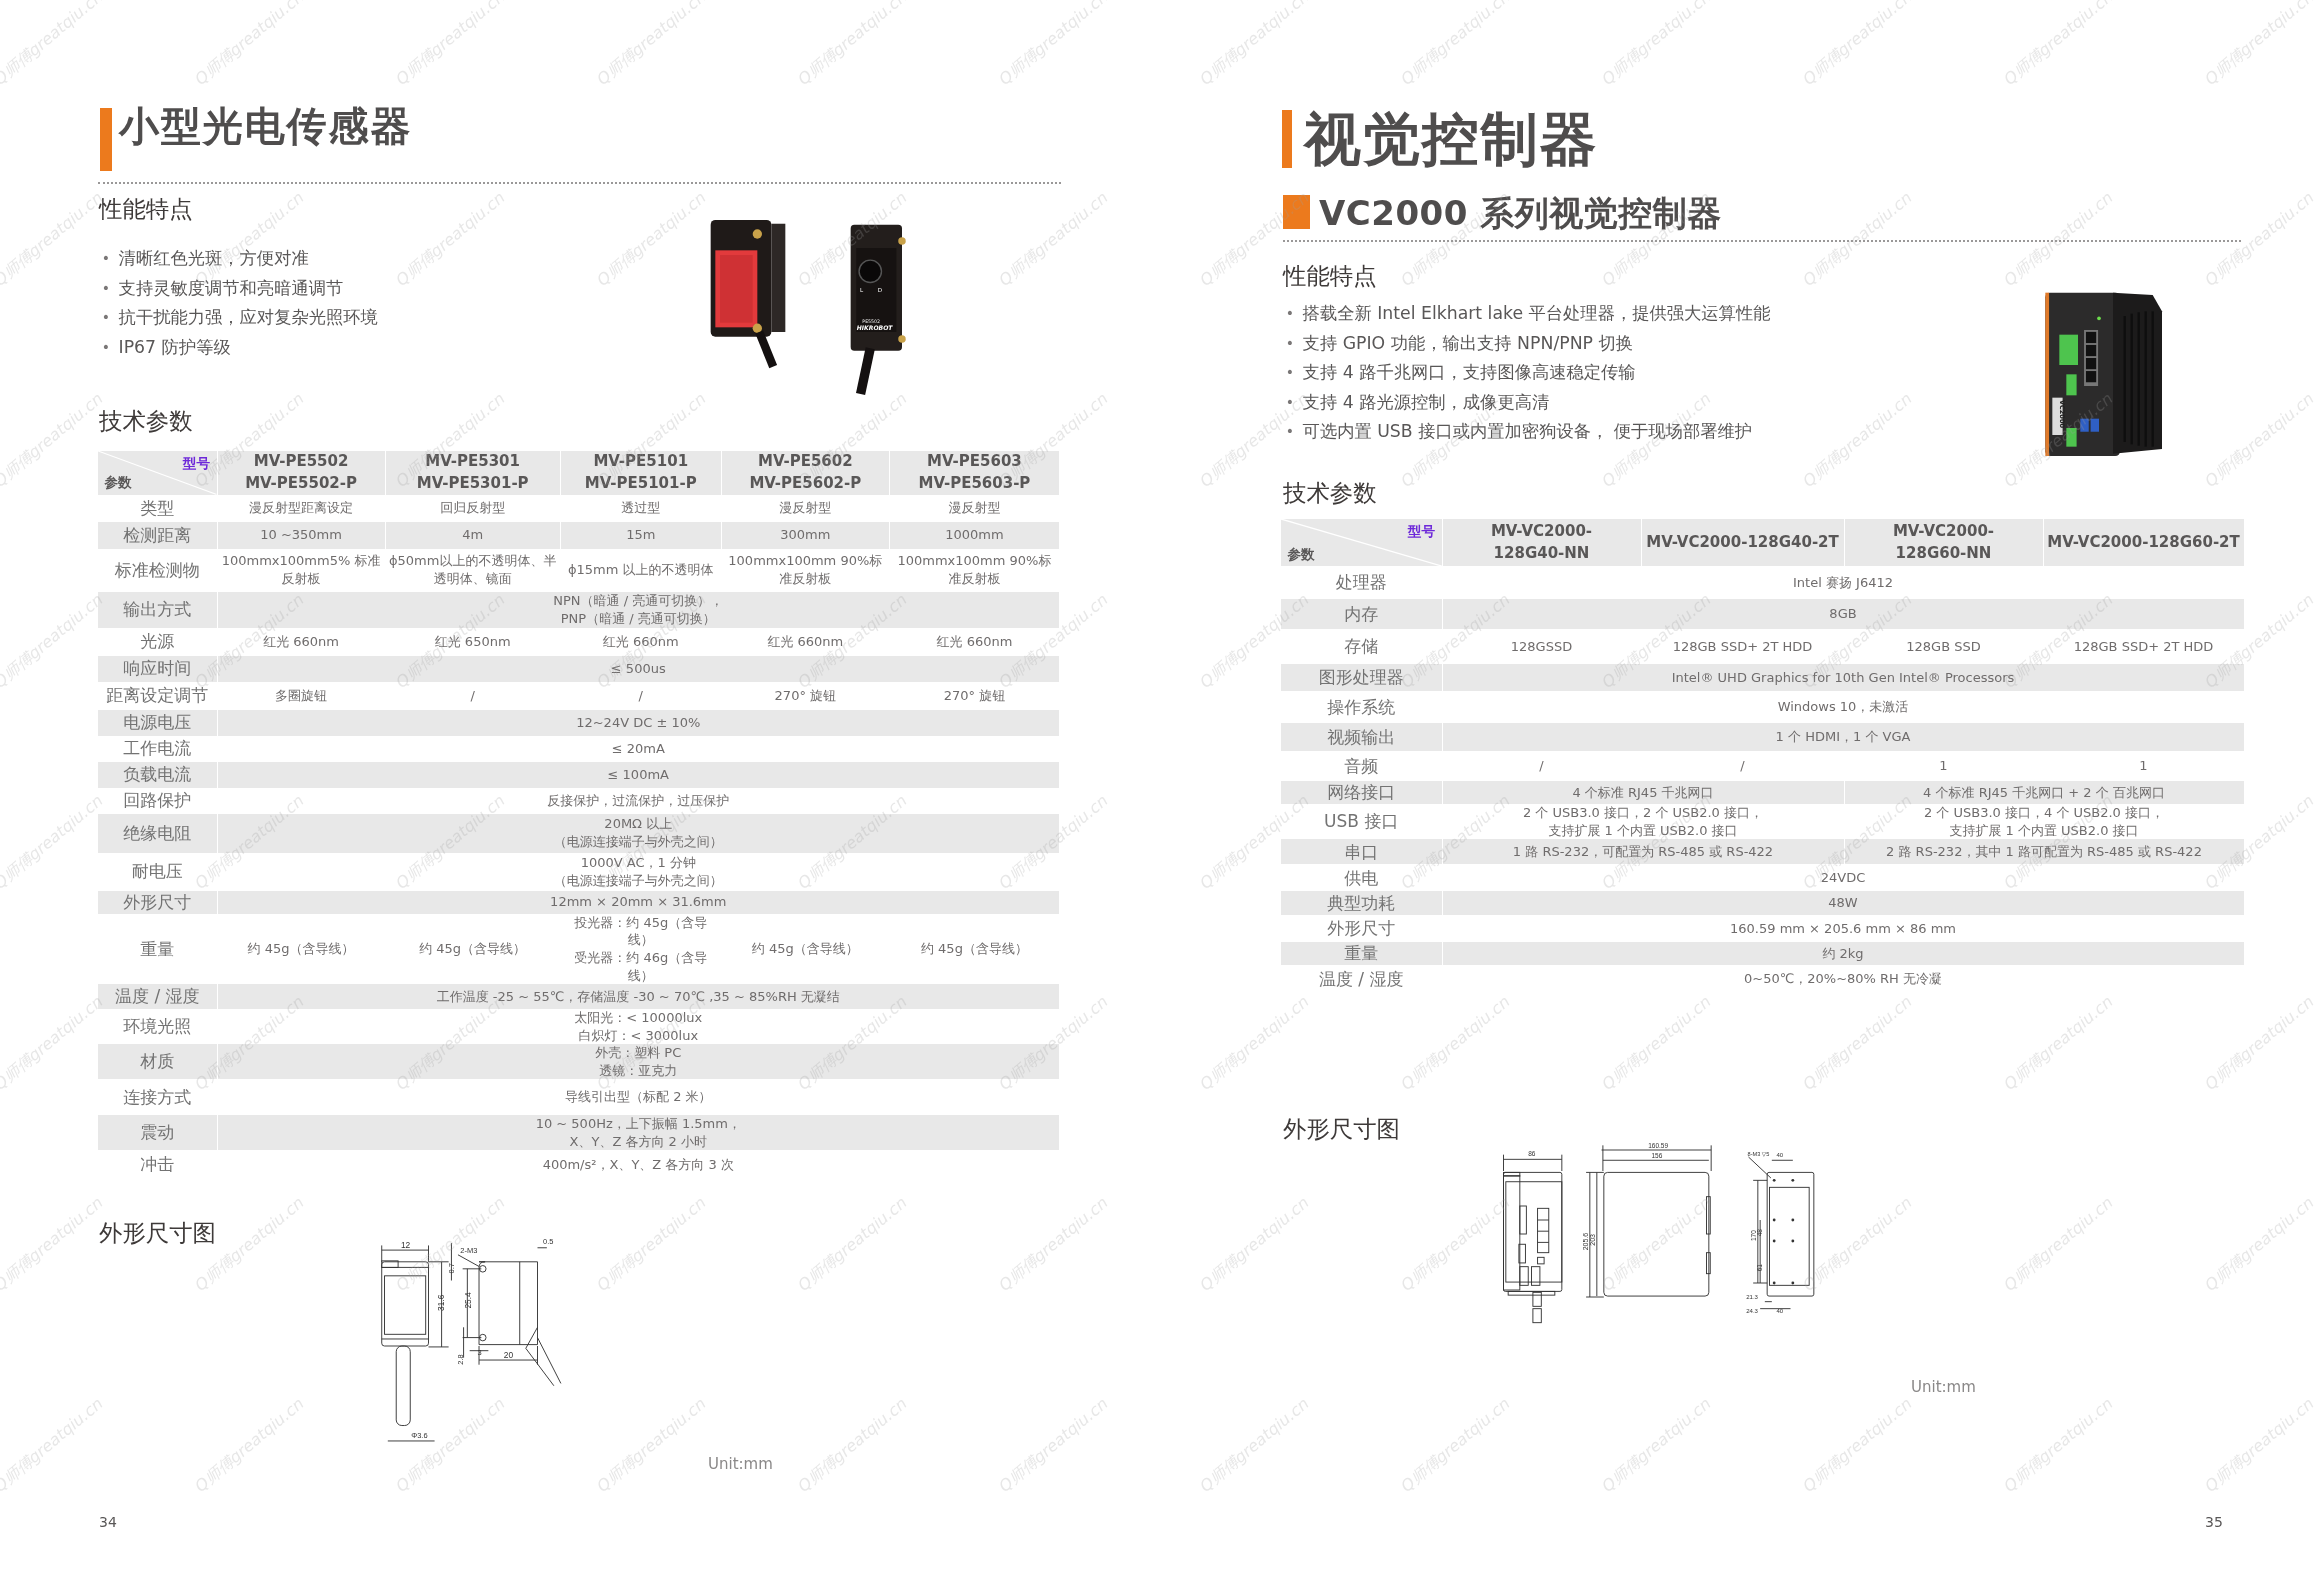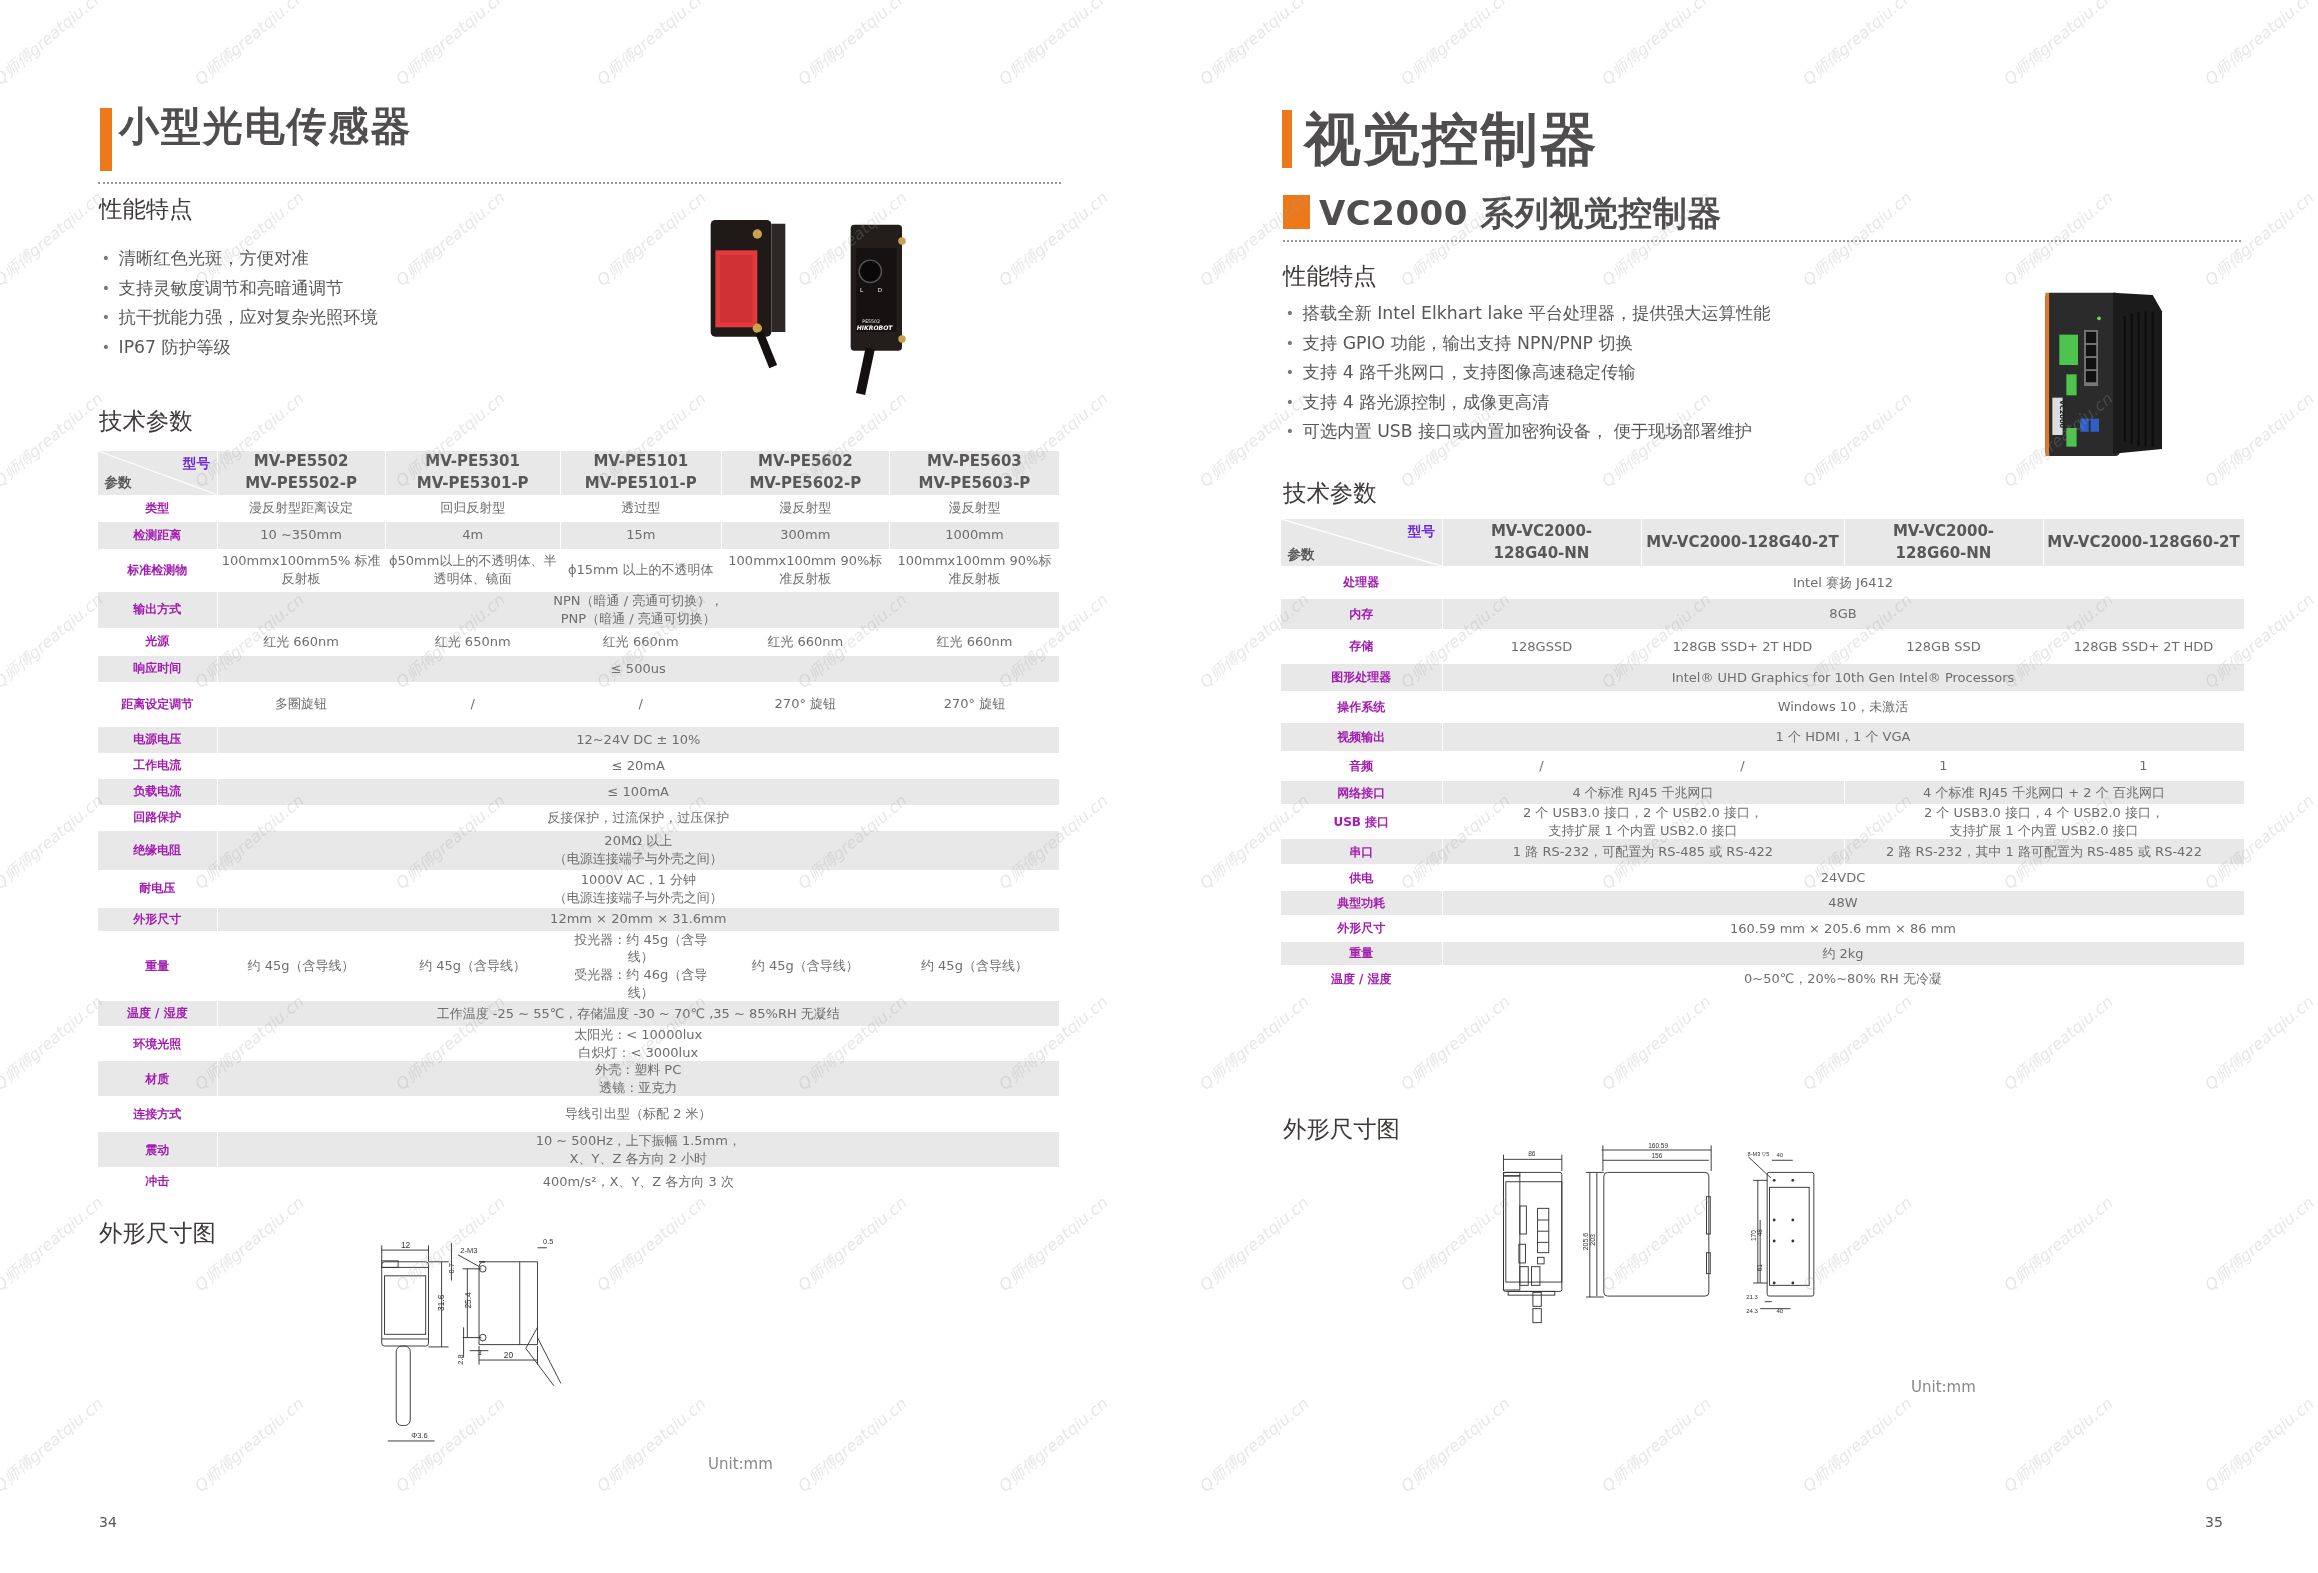--- a/index.html
+++ b/index.html
@@ -9,21 +9,21 @@
   .accent-bar{position:absolute;background:#ec7a1d;}
   .title{position:absolute;font-weight:bold;color:#4f4d4d;letter-spacing:1.9px;white-space:nowrap;}
   .dotted{position:absolute;height:0;border-top:2.8px dotted #9a9898;}
   .sec-head{position:absolute;font-size:23.4px;color:#3e3a39;white-space:nowrap;}
   .bullets{position:absolute;list-style:none;margin:0;padding:0;}
   .bullets li{font-size:17.3px;color:#595757;white-space:nowrap;position:relative;padding-left:19.6px;}
   .bullets li::before{content:"•";position:absolute;left:2.8px;top:0;color:#7a7777;font-size:14px;}
   .spec{position:absolute;border-collapse:collapse;table-layout:fixed;}
   .spec td{text-align:center;vertical-align:middle;font-size:13px;color:#6f6c6c;padding:0 1.9px;line-height:1.35;
            border-right:1.9px solid #ffffff;overflow:hidden;}
-  .spec td.lbl{font-weight:bold;color:#a21caf;font-size:12px;}
+  .spec td.lbl{font-weight:normal;color:#737373;font-size:17px;}
   .spec tr.g td{background:#e8e8e8;}
   .spec tr.w td{background:#ffffff;}
   .spec tr.w td.lbl{background:#ffffff;}
   .spec td.hdr-model{font-weight:bold;font-size:15px;color:#595757;line-height:1.45;}
   .diag{position:relative;}
   .diag .top{position:absolute;right:6.5px;top:2.8px;font-weight:bold;font-size:13.6px;color:#6d28d9;}
   .diag .bot{position:absolute;left:6.5px;bottom:2.8px;font-weight:bold;font-size:13.6px;color:#595757;}
   .diag svg{position:absolute;left:0;top:0;width:100%;height:100%;}
   .pageno{position:absolute;font-size:14px;color:#595757;}
   .unit{position:absolute;font-size:15px;color:#8a8888;}
@@ -134,21 +134,21 @@
         <td>红光 660nm</td>
         <td>红光 650nm</td>
         <td>红光 660nm</td>
         <td>红光 660nm</td>
         <td>红光 660nm</td>
       </tr>
       <tr class="g" style="height: 26px;">
         <td class="lbl">响应时间</td>
         <td colspan="5">≤ 500us</td>
       </tr>
-      <tr class="w" style="height: 45px;">
+      <tr class="w" style="height: 28px;">
         <td class="lbl">距离设定调节</td>
         <td>多圈旋钮</td>
         <td>/</td>
         <td>/</td>
         <td>270° 旋钮</td>
         <td>270° 旋钮</td>
       </tr>
       <tr class="g" style="height: 26px;">
         <td class="lbl">电源电压</td>
         <td colspan="5">12~24V DC ± 10%</td>

